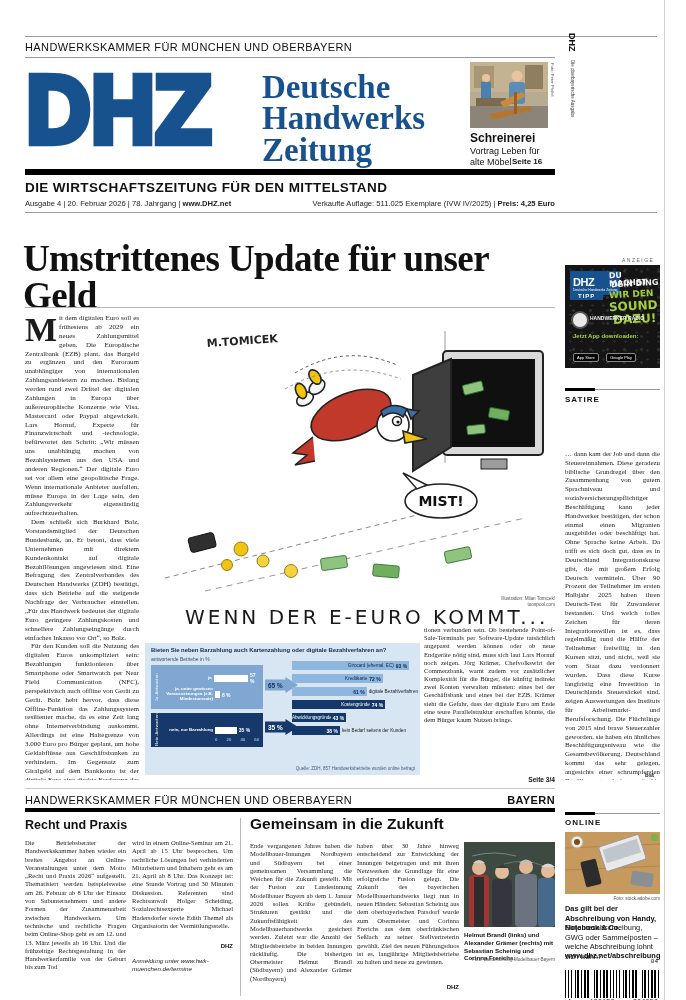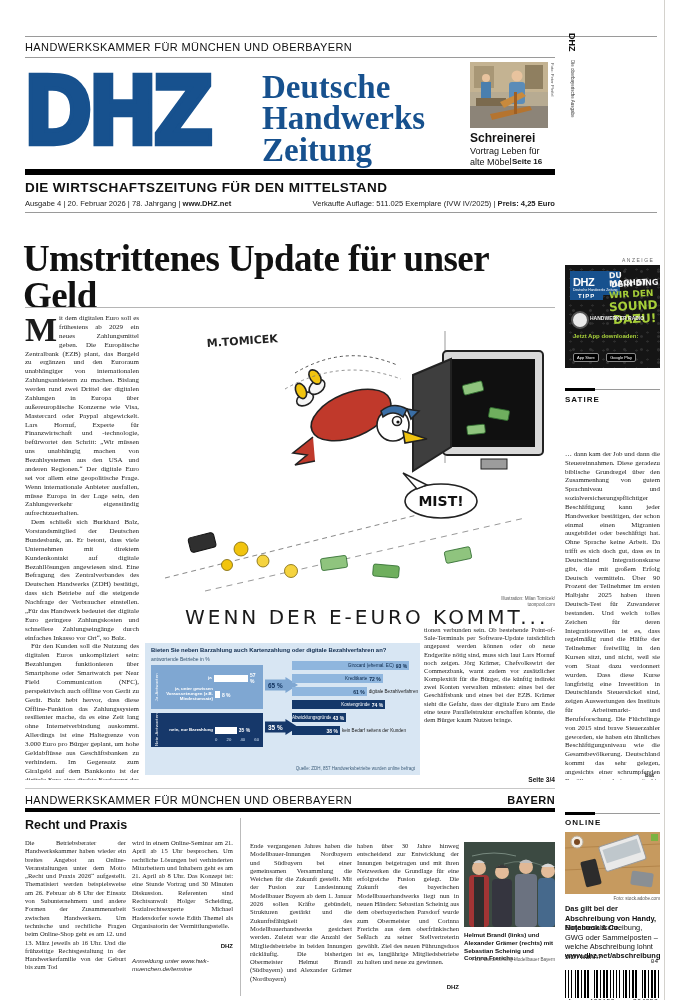--- a/index.html
+++ b/index.html
@@ -364,20 +364,21 @@
   </div>
   <div class="abs" style="left:132px;top:839px;width:101px;">
     <div class="bodytext" style="width:101px;height:112px;font-size:6.6px;line-height:1.26;">
       <p class="first">wird in einem Online-Seminar am 21. April ab 15 Uhr besprochen. Um rechtliche Lösungen bei verhinderten Mitarbeitern und Inhabern geht es am 21. April ab 8 Uhr. Das Konzept ist: eine Stunde Vortrag und 30 Minuten Diskussion. Referenten sind Rechtsanwalt Holger Scheiding, Sozialrechtsexperte Michael Hadersdorfer sowie Edith Themel als Organisatorin der Vermittlungsstelle.</p>
     </div>
     <span class="sig abs" style="right:0;top:104px;background:#fff;padding-left:3px;">DHZ</span>
     <div class="note" style="margin-top:6px;">Anmeldung unter www.hwk-muenchen.de/termine</div>
   </div>
   <div class="vline" style="left:240px;top:818px;height:178px;"></div>
 
+  <div class="abs art-title-lg" style="left:250px;top:815px;">Gemeinsam in die Zukunft</div>
   <div class="abs bodytext" style="left:250px;top:842px;width:102px;height:150px;font-size:6.6px;line-height:1.26;">
     <p class="first">Ende vergangenen Jahres haben die Modellbauer-Innungen Nordbayern und Südbayern bei einer gemeinsamen Versammlung die Weichen für die Zukunft gestellt. Mit der Fusion zur Landesinnung Modellbauer Bayern ab dem 1. Januar 2026 sollen Kräfte gebündelt, Strukturen gestärkt und die Zukunftsfähigkeit des Modellbauerhandwerks gesichert werden. Zuletzt war die Anzahl der Mitgliedsbetriebe in beiden Innungen rückläufig. Die bisherigen Obermeister Helmut Brandl (Südbayern) und Alexander Grämer (Nordbayern)</p>
   </div>
   <div class="abs" style="left:357px;top:842px;width:102px;">
     <div class="bodytext" style="width:102px;height:150px;font-size:6.6px;line-height:1.26;">
       <p class="first">haben über 30 Jahre hinweg entscheidend zur Entwicklung der Innungen beigetragen und mit ihren Netzwerken die Grundlage für eine erfolgreiche Fusion gelegt. Die Zukunft des bayerischen Modellbauerhandwerks liegt nun in neuen Händen: Sebastian Scheinig aus dem oberbayerischen Parsdorf wurde zum Obermeister und Corinna Frerichs aus dem oberfränkischen Seßlach zu seiner Stellvertreterin gewählt. Ziel des neuen Führungsduos ist es, langjährige Mitgliedsbetriebe zu halten und neue zu gewinnen.</p>
     </div>
     <span class="sig abs" style="right:0;top:142px;background:#fff;padding-left:3px;">DHZ</span>
   </div>
   <div class="abs" style="left:464px;top:842px;width:91px;height:85px;">

